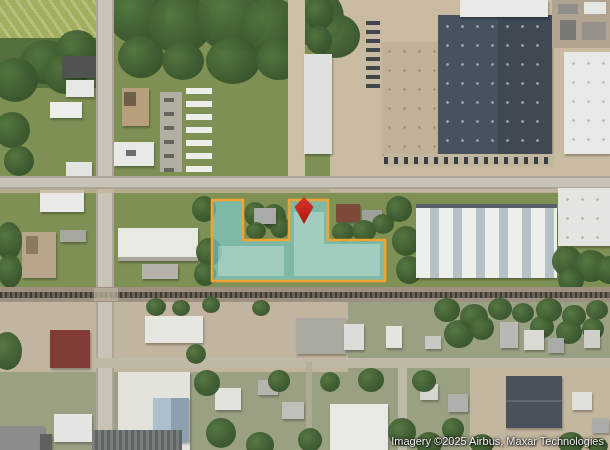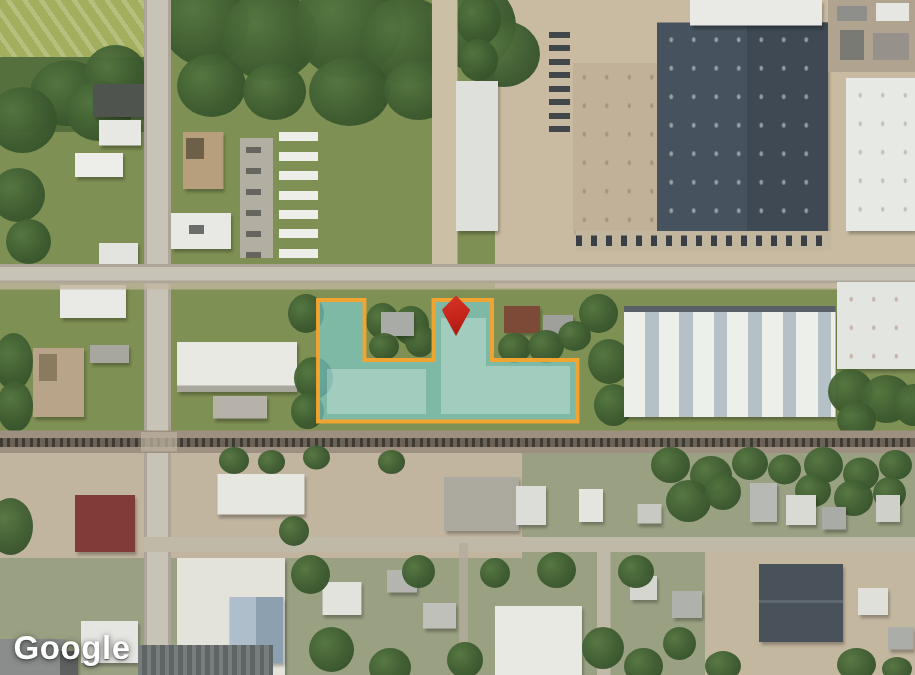--- a/index.html
+++ b/index.html
@@ -225,14 +225,14 @@
     <g clip-path="url(#parcelClip)" fill="#FFFFFF" opacity="0.28">
       <rect x="218" y="246" width="66" height="30"></rect>
       <rect x="294" y="212" width="30" height="64"></rect>
       <rect x="316" y="244" width="64" height="32"></rect>
     </g>
     <polygon class="parcel-shape" fill="none" stroke="var(--parcel-stroke,#F0A432)" stroke-width="2.6" stroke-linejoin="miter" points="212,200 243,200 243,240 289,240 289,200 328,200 328,240 385,240 385,281 212,281"></polygon>
   </svg>
 
   <div id="pin" style="left: 294.5px; top: 197px;"></div>
 
-  <div id="glogo">Google</div>
+  <div id="attrib">Imagery ©2025 Airbus, Maxar Technologies</div>
 </div>
 
 </body></html>

